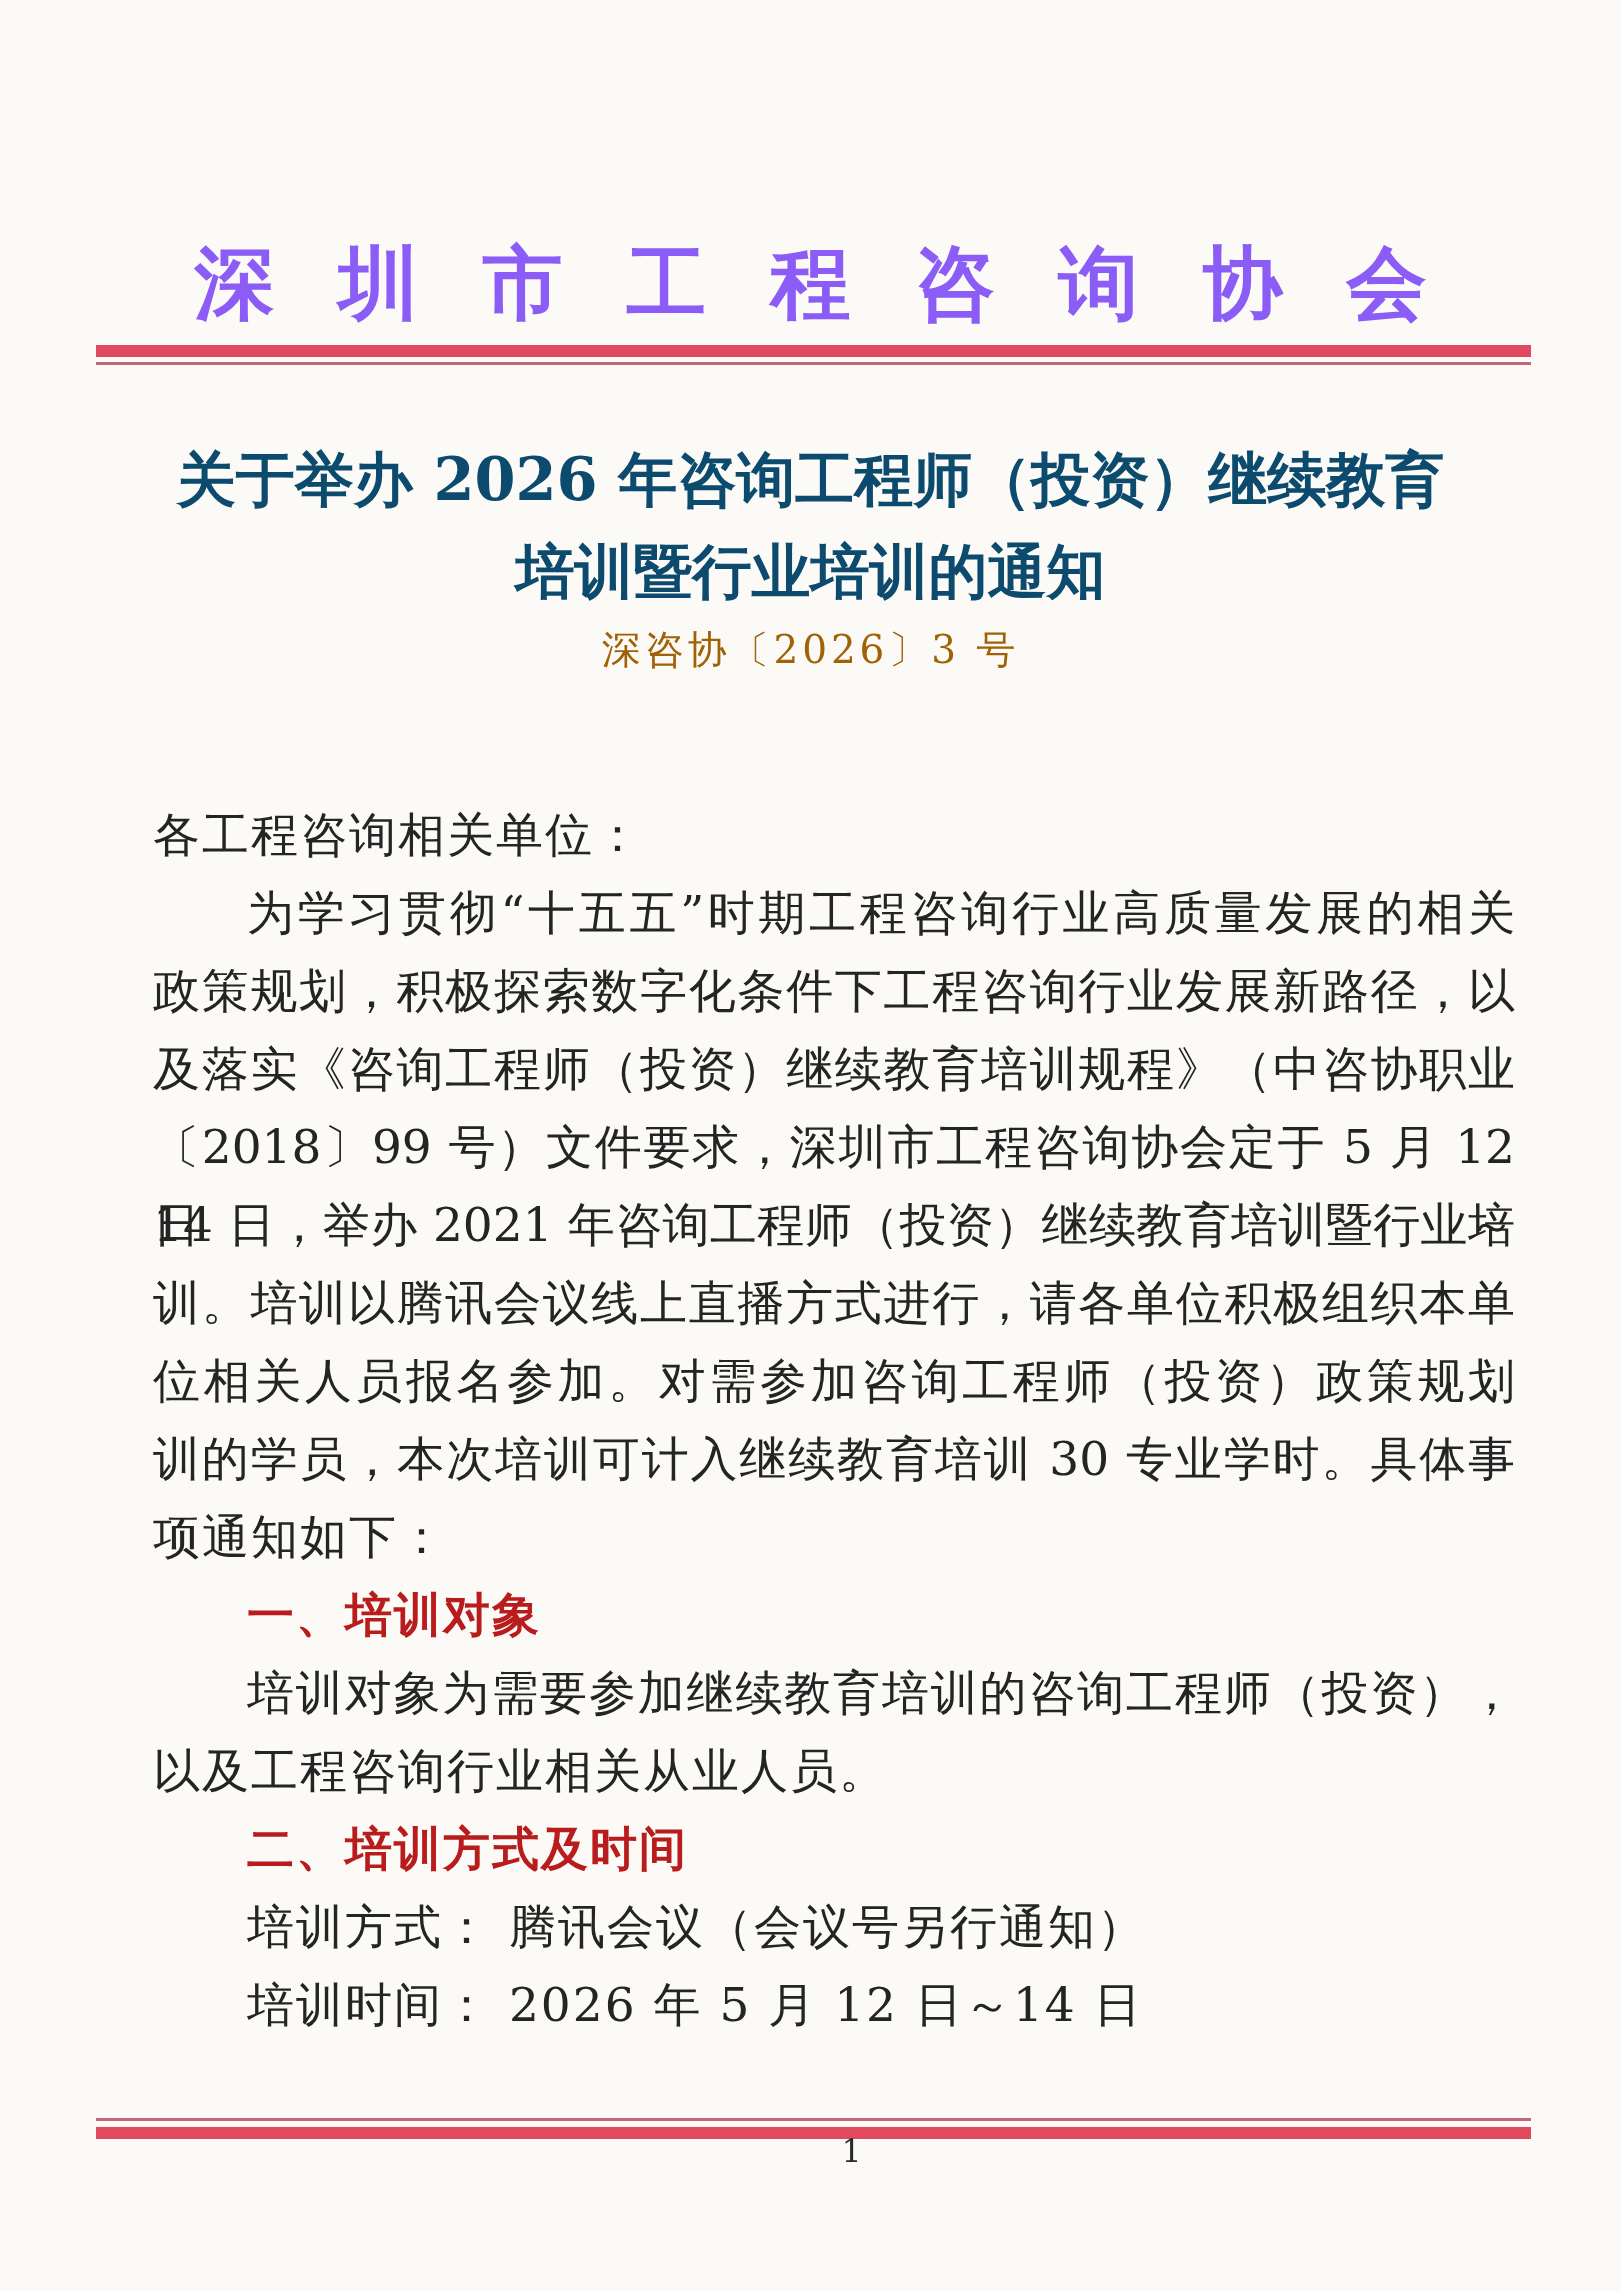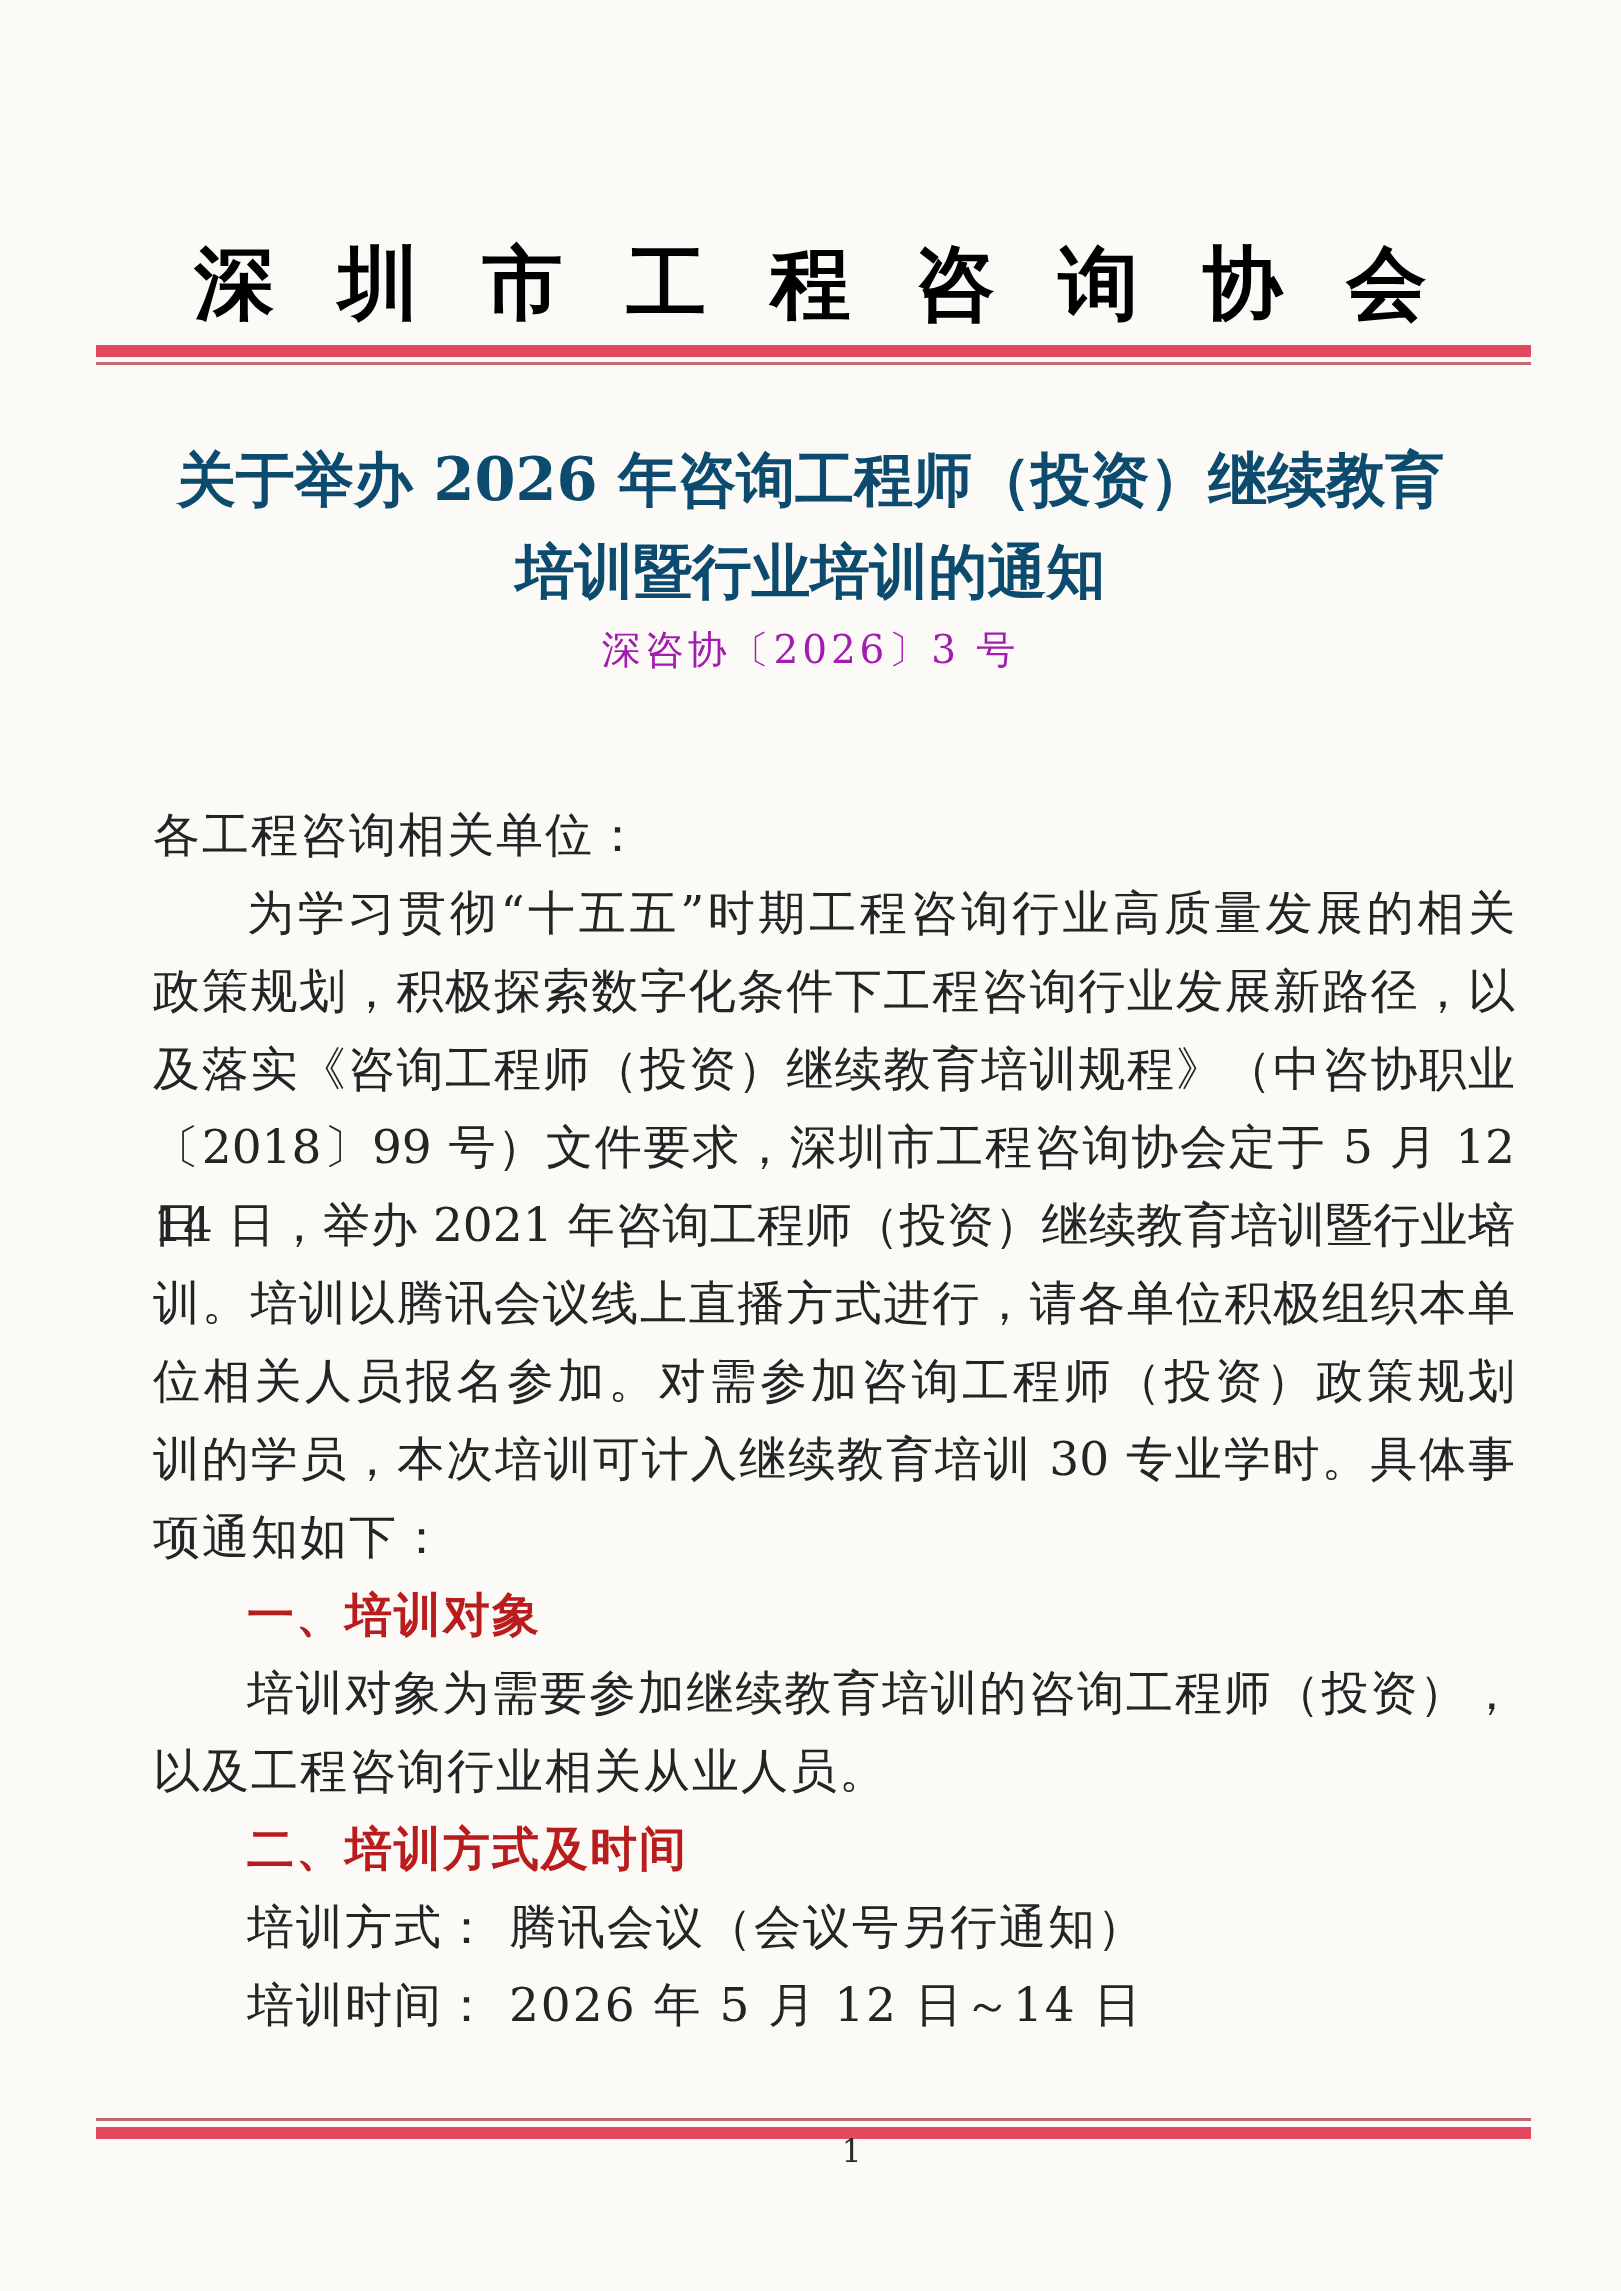--- a/index.html
+++ b/index.html
@@ -14,42 +14,42 @@
     color:#242424;
     overflow:hidden;
   }
 
   
   .org-name {
     position:absolute; top:231px; left:0; width:100%;
     text-align:center;
     font-size:80px; font-weight:bold;
     letter-spacing:0.80em; text-indent:0.80em;
-    color:#000000;
+    color:#8b5cf6;
     white-space:nowrap;
   }
   .rule { position:absolute; left:96px; right:90px; }
   .rule-thick { height:11.8px; background:#e14a5e; }
   .rule-thin  { height:2.9px;  background:#c26974; }
   #header-rule-thick { top:345px; }
   #header-rule-thin  { top:362px; }
 
   
   .title-line {
     position:absolute; left:0; width:100%;
     text-align:center;
     font-size:59px; font-weight:bold; color:#0c4a6e;
     white-space:nowrap;
   }
   #title-line-1 { top:441px; }
   #title-line-2 { top:533px; }
   .doc-number {
     position:absolute; top:623px; left:0; width:100%;
     text-align:center;
-    font-size:39px; color:#a21caf;
+    font-size:39px; color:#a16207;
     letter-spacing:3.9px;
   }
 
   
   .body-text {
     position:absolute;
     top:796px; left:153px; right:106px;
   }
   .line {
     height:78px; line-height:78px;

